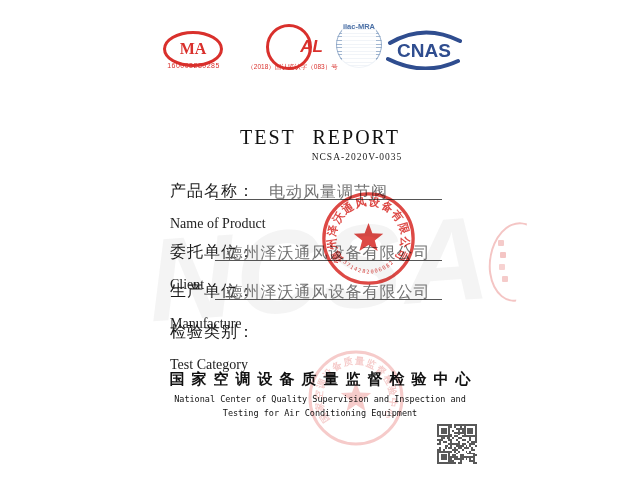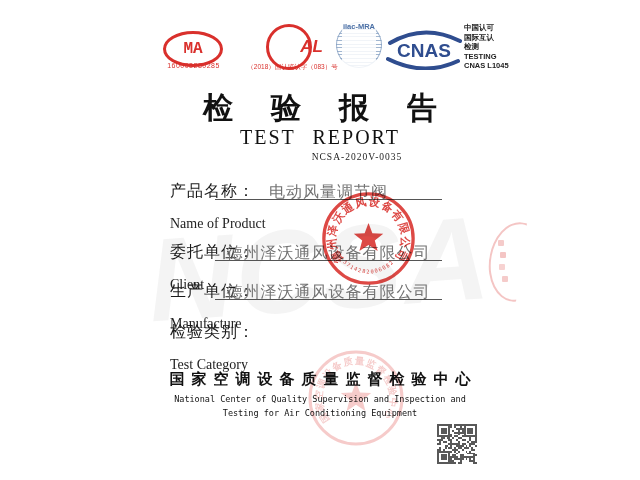--- a/index.html
+++ b/index.html
@@ -6,21 +6,21 @@
   #page{position:relative;width:640px;height:480px;background:#ffffff;overflow:hidden;
         font-family:"Liberation Sans",sans-serif;color:#1a1a1a;}
 
   
   .watermark{position:absolute;left:148px;top:198px;width:420px;
     font-size:118px;font-weight:bold;font-style:italic;letter-spacing:2px;
     color:rgba(120,120,120,0.08);transform:rotate(-4deg);white-space:nowrap;
     font-family:"Liberation Sans",sans-serif;pointer-events:none;}
   .cma{position:absolute;left:163px;top:31px;width:54px;height:30px;
        border:3.5px solid #d9302c;border-radius:50%;display:flex;align-items:center;justify-content:center;}
-  .cma span{font-weight:bold;font-size:16px;color:#d9302c;letter-spacing:0px;font-family:Liberation Mono, monospace;}
+  .cma span{font-weight:bold;font-size:16px;color:#d9302c;letter-spacing:0px;font-family:Liberation Serif, serif;}
   .cma-num{position:absolute;left:146px;top:62px;width:95px;text-align:center;
        font-size:7px;color:#d9302c;letter-spacing:0.5px;}
   .cal{position:absolute;left:266px;top:24px;width:40px;height:40px;
        border:3.5px solid #d9302c;border-radius:50%;display:flex;align-items:center;justify-content:center;}
   .cal span{font-weight:bold;font-style:italic;font-size:17px;color:#d9302c;margin-left:45px;}
   .cal-cap{position:absolute;left:240px;top:63px;width:105px;text-align:center;
        font-size:6.5px;color:#d9302c;white-space:nowrap;}
   .ilac{position:absolute;left:336px;top:22px;width:46px;height:46px;border-radius:50%;
        background:repeating-linear-gradient(180deg,rgba(130,158,193,0.75) 0 1px,rgba(255,255,255,0) 1px 3.6px);
        box-shadow:inset 0 0 0 1px rgba(130,158,193,0.8);display:flex;justify-content:center;}
@@ -90,29 +90,21 @@
   <div class="ilac">
     <span>ilac-MRA</span>
   </div>
 
   <svg class="cnas" width="76" height="40" viewBox="0 0 76 40">
     <path d="M 4 13 Q 38 -7 74 11" fill="none" stroke="#2f4d8f" stroke-width="4" stroke-linecap="round"></path>
     <path d="M 2 29 Q 38 47 72 31" fill="none" stroke="#2f4d8f" stroke-width="4" stroke-linecap="round"></path>
     <text x="38" y="27" text-anchor="middle" font-size="19" font-weight="bold" fill="#2f4d8f" font-family="Liberation Sans, sans-serif">CNAS</text>
   </svg>
 
-  <div class="cnas-block">
-    <div>中国认可</div>
-    <div>国际互认</div>
-    <div>检测</div>
-    <div>TESTING</div>
-    <div>CNAS L1045</div>
-  </div>
-
-  <div class="title-cn">检验报告</div>
+
   <div class="title-en">TEST REPORT</div>
   <div class="report-no">NCSA-2020V-0035</div>
 
   <div class="flabel" style="top:181px">
     <div class="cn">产品名称：</div>
     <div class="en">Name of Product</div>
   </div>
   <div class="fvalue" style="top:182px">电动风量调节阀</div>
 
   <div class="flabel" style="top:242px">

